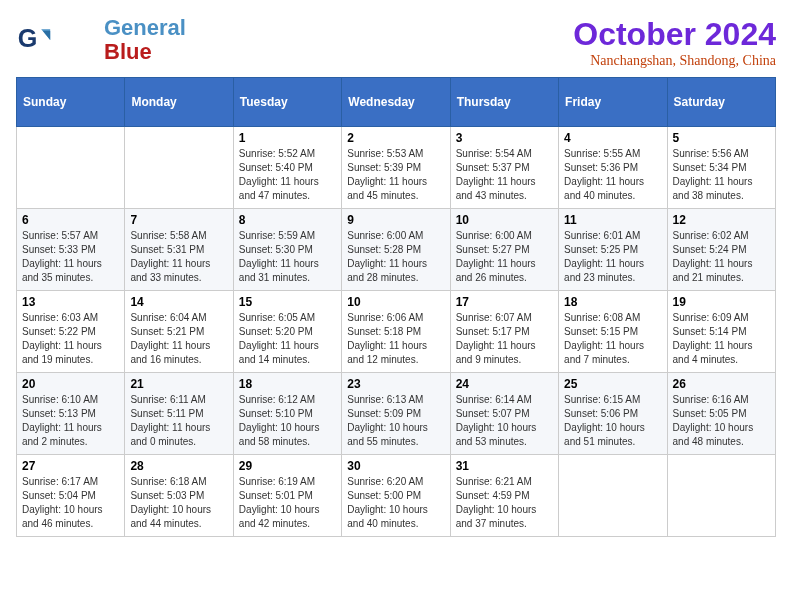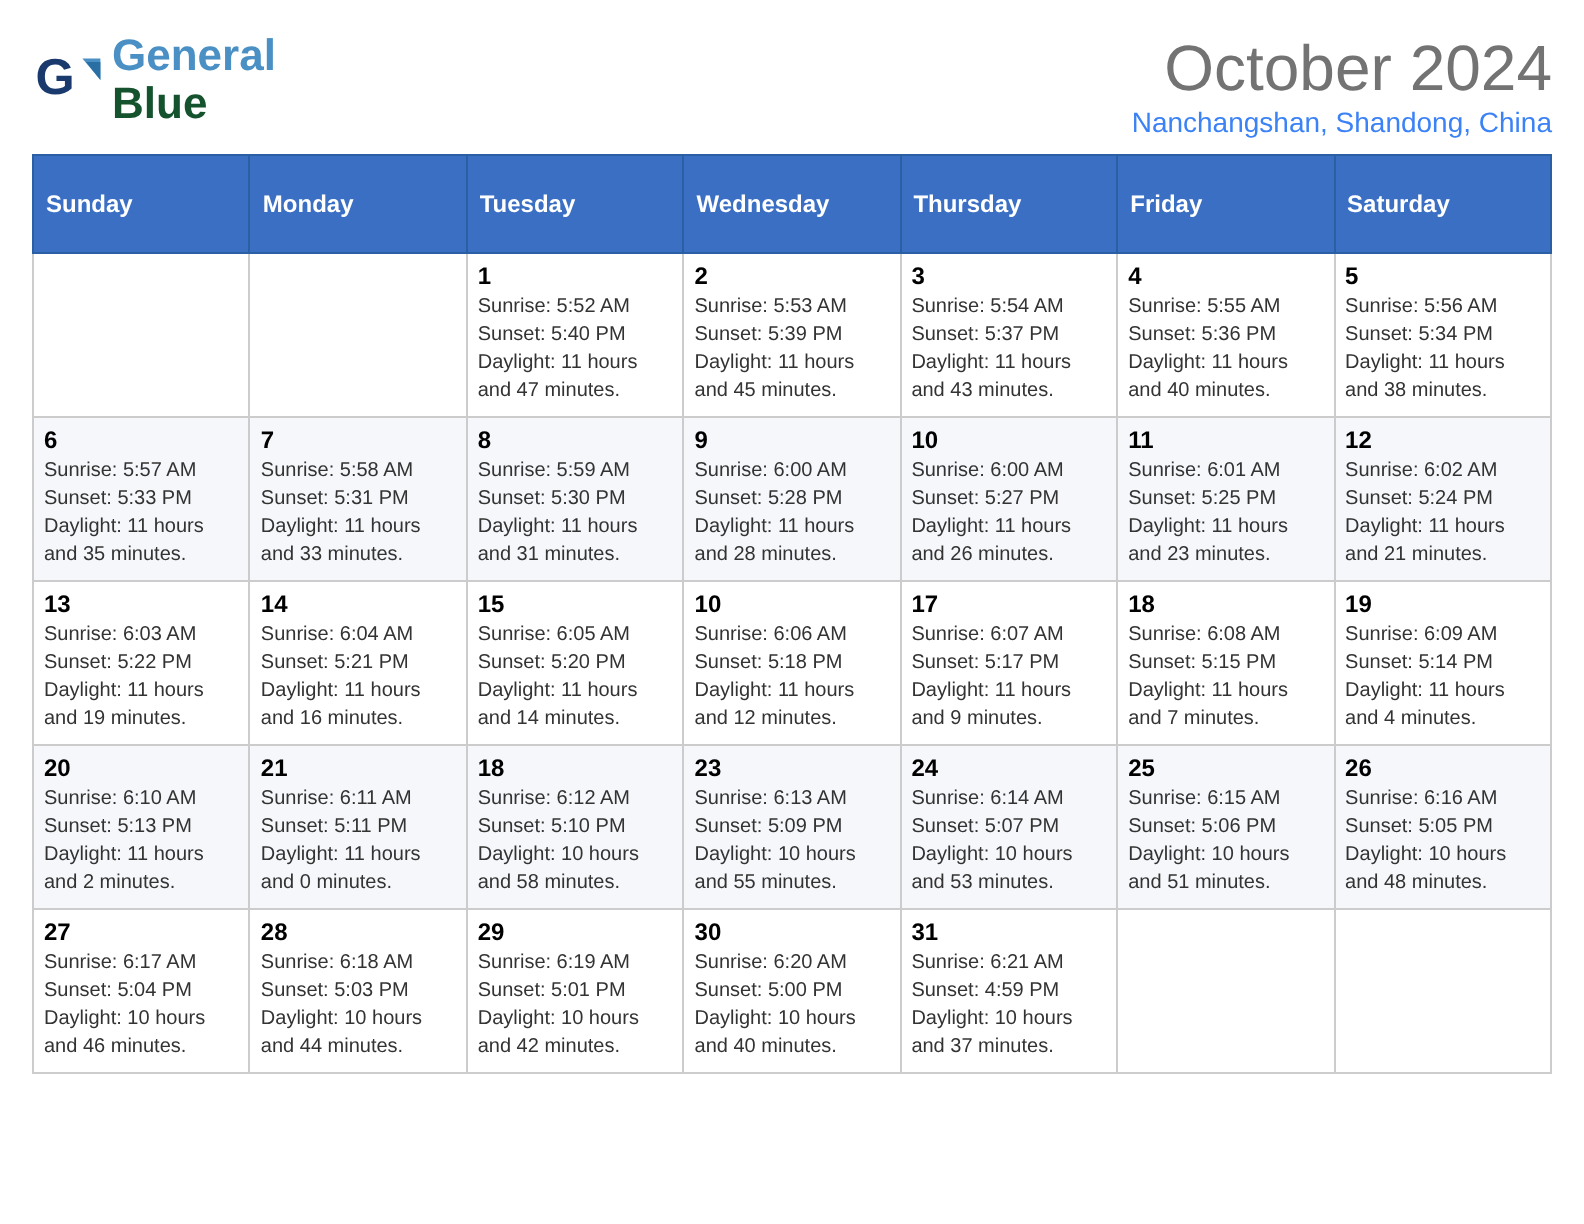--- a/index.html
+++ b/index.html
@@ -21,37 +21,39 @@
       align-items: center;
     }
     .logo-text {
       font-size: 22px;
       font-weight: bold;
       line-height: 1.1;
       color: #1a1a2e;
     }
     .logo-text span {
       color: #4a90c4;
+      margin-left: 48px;
     }
     .logo-icon {
       width: 36px;
       height: 36px;
       margin-right: 4px;
     }
     .title-block {
       text-align: right;
     }
     .month-title {
       font-size: 32px;
-      font-weight: 400;
-      color: #737373;
+      font-weight: 700;
+      color: #6d28d9;
     }
     .location {
       font-size: 14px;
-      color: #3b82f6;
+      color: #c2410c;
+      font-family: Liberation Serif, serif;
     }
     .calendar {
       width: 100%;
       border-collapse: collapse;
       font-size: 10.5px;
     }
     .calendar th {
       background: #3a6fc4;
       color: #fff;
       text-align: left;
@@ -89,21 +91,21 @@
 
 <div class="header">
   <div class="logo">
     <svg class="logo-icon" viewBox="0 0 40 40">
       <text x="2" y="28" font-size="28" font-weight="bold" fill="#1a3a6e">G</text>
       <polygon points="28,8 38,8 38,20" fill="#4a90c4"></polygon>
       <polygon points="30,10 38,10 38,20" fill="#2a6fa4"></polygon>
     </svg>
     <div class="logo-text">
       <div><span>General</span></div>
-      <div><span style="color:#14532d">Blue</span></div>
+      <div><span style="color:#b91c1c">Blue</span></div>
     </div>
   </div>
   <div class="title-block">
     <div class="month-title">October 2024</div>
     <div class="location">Nanchangshan, Shandong, China</div>
   </div>
 </div>
 
 <table class="calendar">
   <thead>

